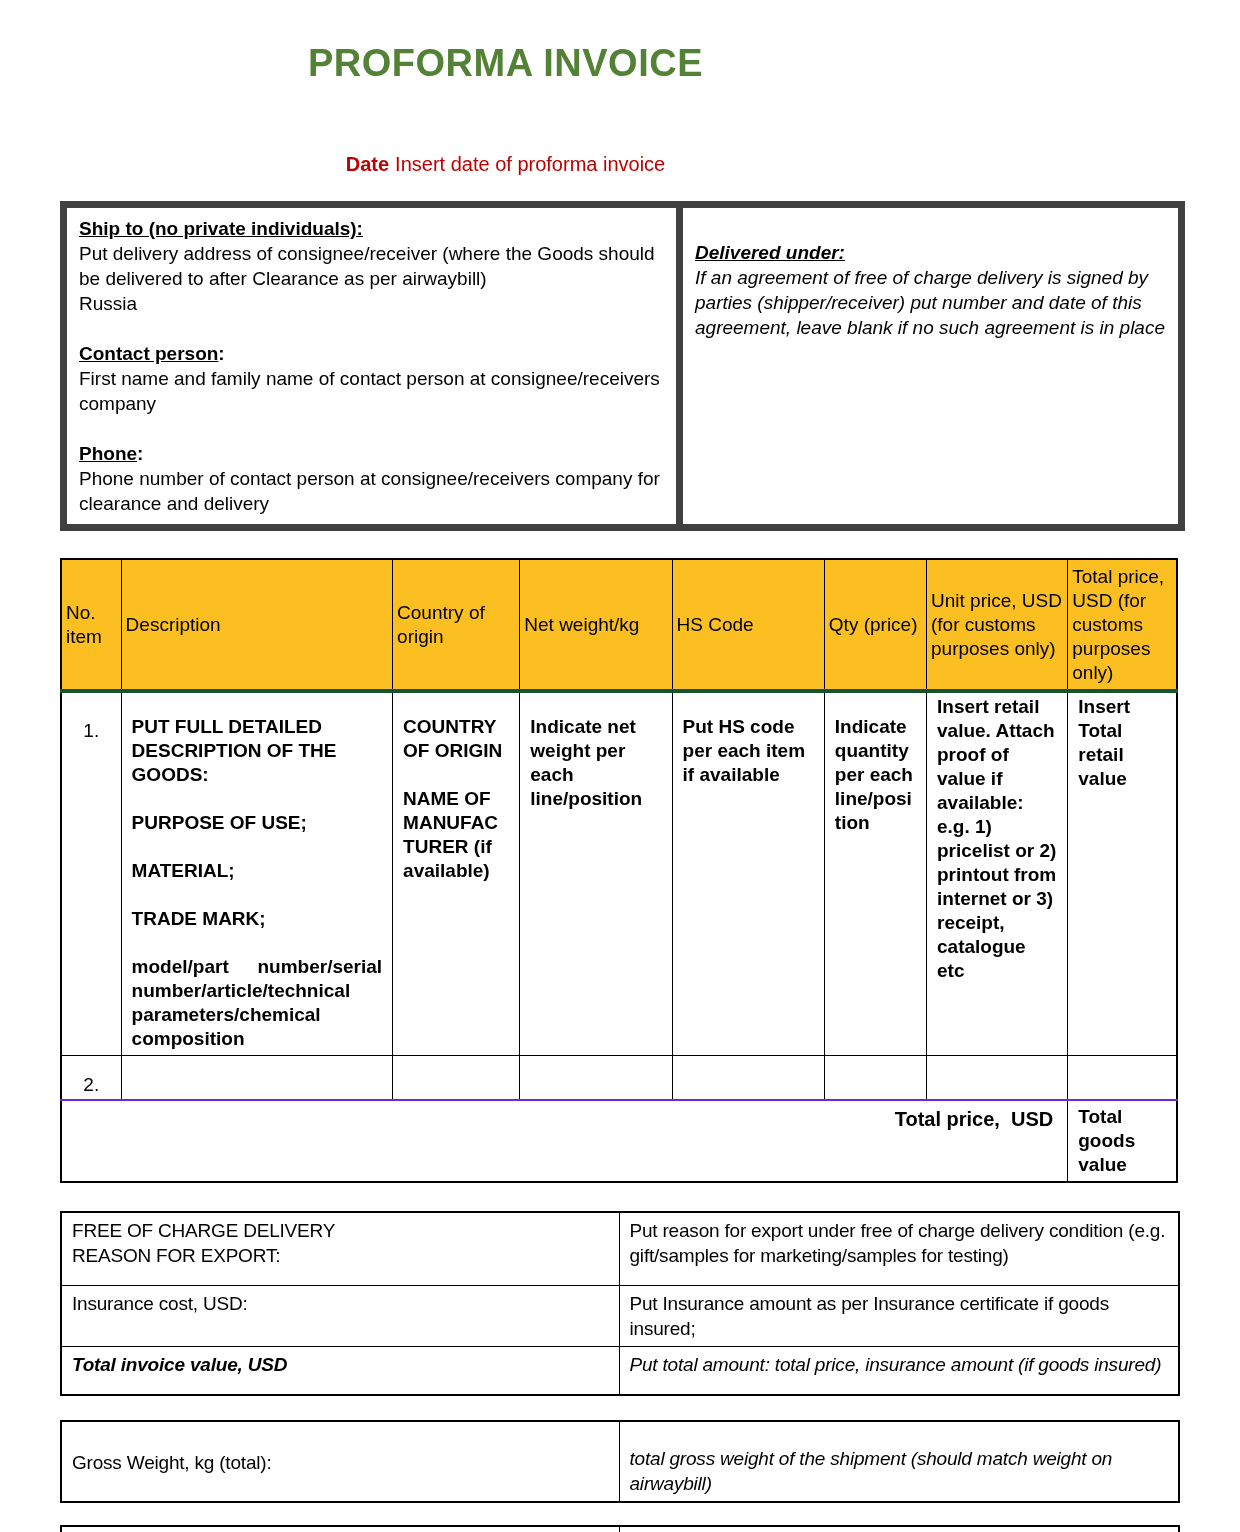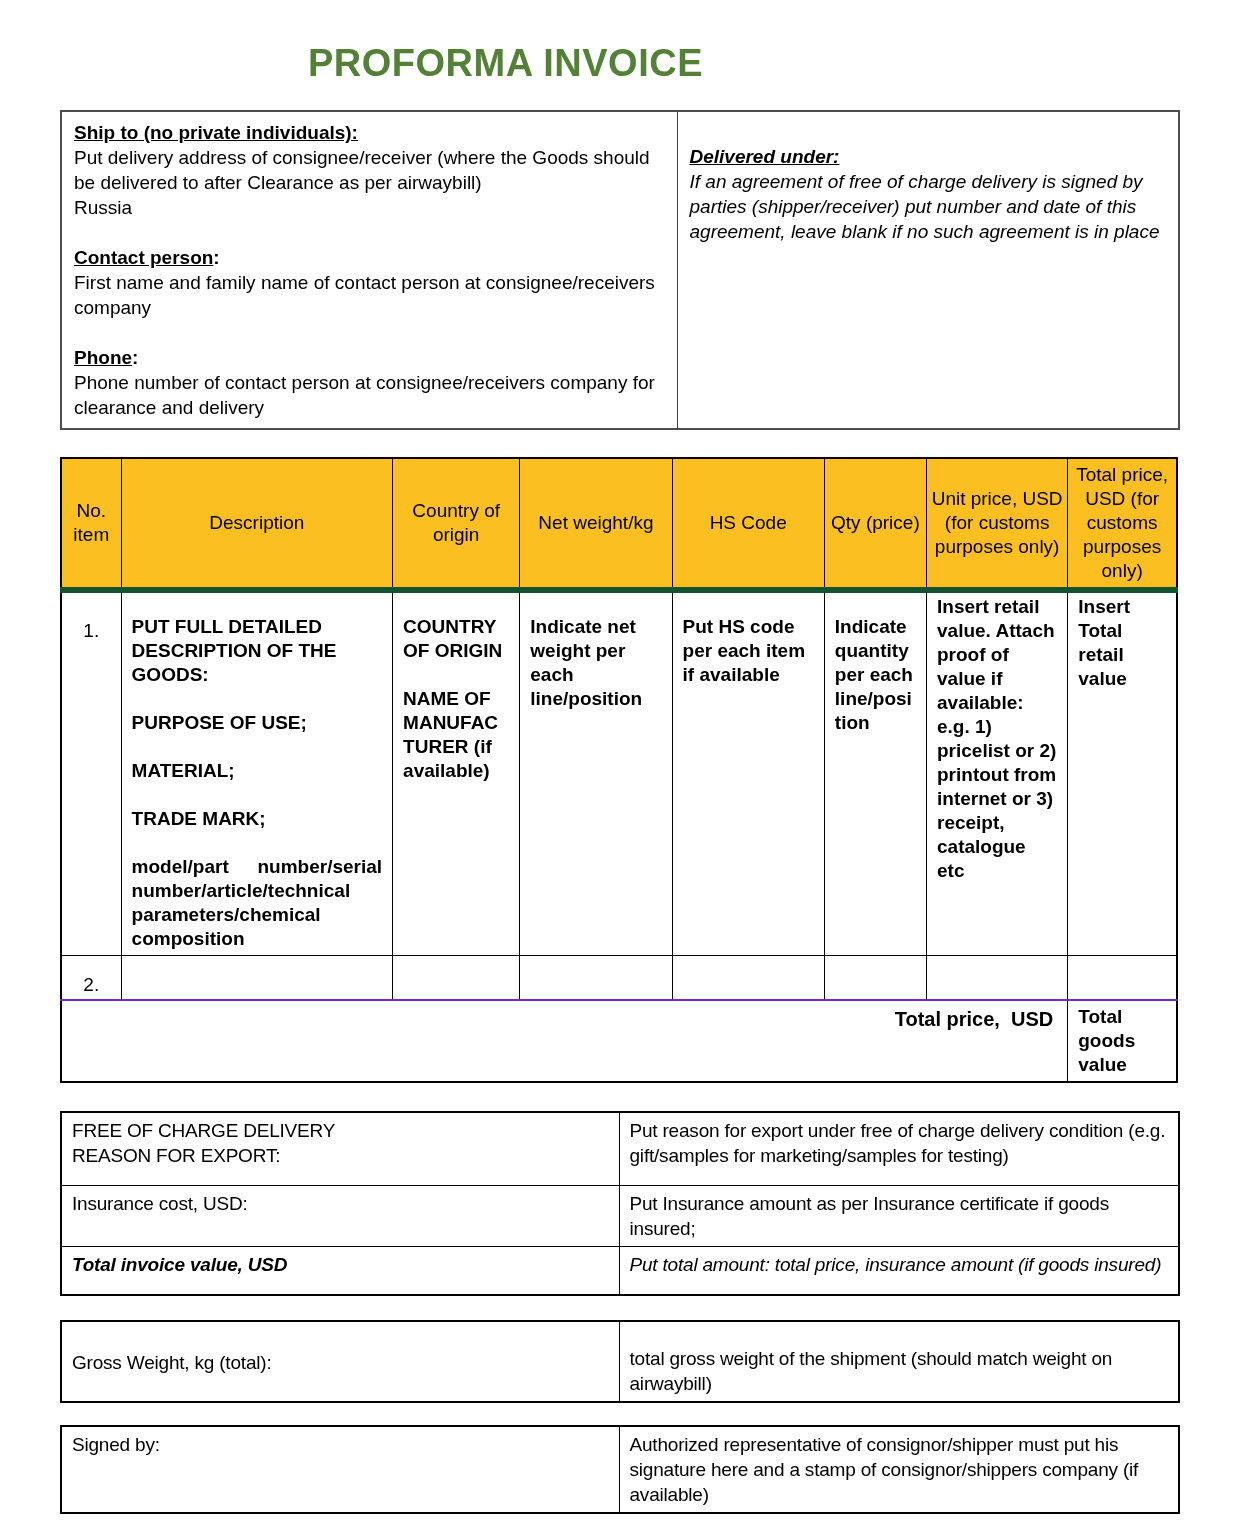--- a/index.html
+++ b/index.html
@@ -34,36 +34,36 @@
   .mb{margin-bottom:25px;}
 
   table{border-collapse:collapse;table-layout:fixed;}
 
   
   .ship-table{
     width:1118px;margin-top:25px;
     border:2px solid #4d4d4d;
   }
   .ship-table td{
-    border:1px solid #404040;vertical-align:top;
+    border:7px solid #404040;vertical-align:top;
     padding:8px 12px;line-height:25px;height:314px;
   }
   .ship-table td.delivered-cell{padding-top:32px;font-style:italic;}
 
   
   .items-table{
     width:1118px;margin-top:27px;
     border:2px solid #000;
   }
   .items-table th,.items-table td{
     border:1px solid #000;line-height:24px;overflow:hidden;
   }
   .items-table th{
-    background:var(--orange);font-weight:normal;text-align:center;
-    vertical-align:middle;height:132px;padding:2px 4px;border-bottom:6px solid #14532d;
+    background:var(--orange);font-weight:normal;text-align:left;
+    vertical-align:middle;height:132px;padding:2px 4px;border-bottom:4px solid #14532d;
   }
   .items-table td{vertical-align:top;padding:4px 10px;overflow-wrap:break-word;}
   .items-table .row-item td{height:330px;font-weight:bold;padding-top:22px;}
   .items-table .row-item td.no-cell{font-weight:normal;text-align:center;padding-top:26px;}
   .items-table .row-item td.unit-cell{padding-top:2px;}
   .items-table .desc-par{margin-bottom:24px;}
   .items-table .desc-last{text-align:justify;margin-bottom:0;}
   .items-table .row-empty td{height:44px;vertical-align:bottom;padding-bottom:2px;}
   .items-table .row-empty td.no-cell{text-align:center;}
   .items-table .row-total td{border-top:2px solid #6d28d9;height:64px;}
@@ -80,31 +80,34 @@
     padding:5px 10px;line-height:25px;letter-spacing:-0.2px;
   }
   .sub-table .lbl{width:558px;}
   .sub-table .pre{white-space:pre-line;}
   .charges{margin-top:28px;}
   .charges .r0 td{height:74px;}
   .charges .r1 td{height:48px;}
   .charges .r2 td{height:48px;font-style:italic;}
   .gross{margin-top:24px;}
   .gross td{height:73px;padding-top:28px;}
-  .gross td.val{padding-top:24px;}
+  .gross td.val{padding-top:24px;font-style:italic;}
   .signed{margin-top:22px;}
   .signed td{height:76px;}
 </style>
 </head>
 <body>
 
 <div class="page">
 
   <h1 class="title">PROFORMA INVOICE</h1>
 
+  <p class="date-line">
+    <span class="date-label">Date</span><span>Insert date of proforma invoice</span>
+  </p>
 
   <table class="ship-table">
     <colgroup>
         <col style="width:616px">
         <col style="width:502px">
       </colgroup>
     <tbody>
         <tr>
       <td>
         <p class="b u">Ship to (no private individuals):</p>

